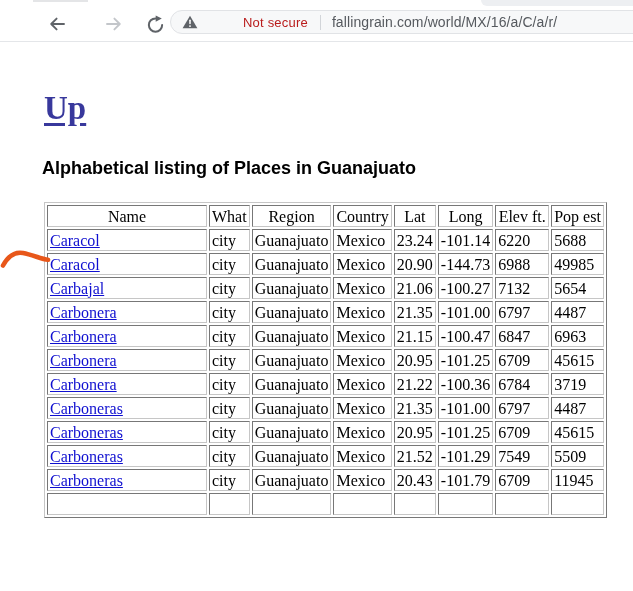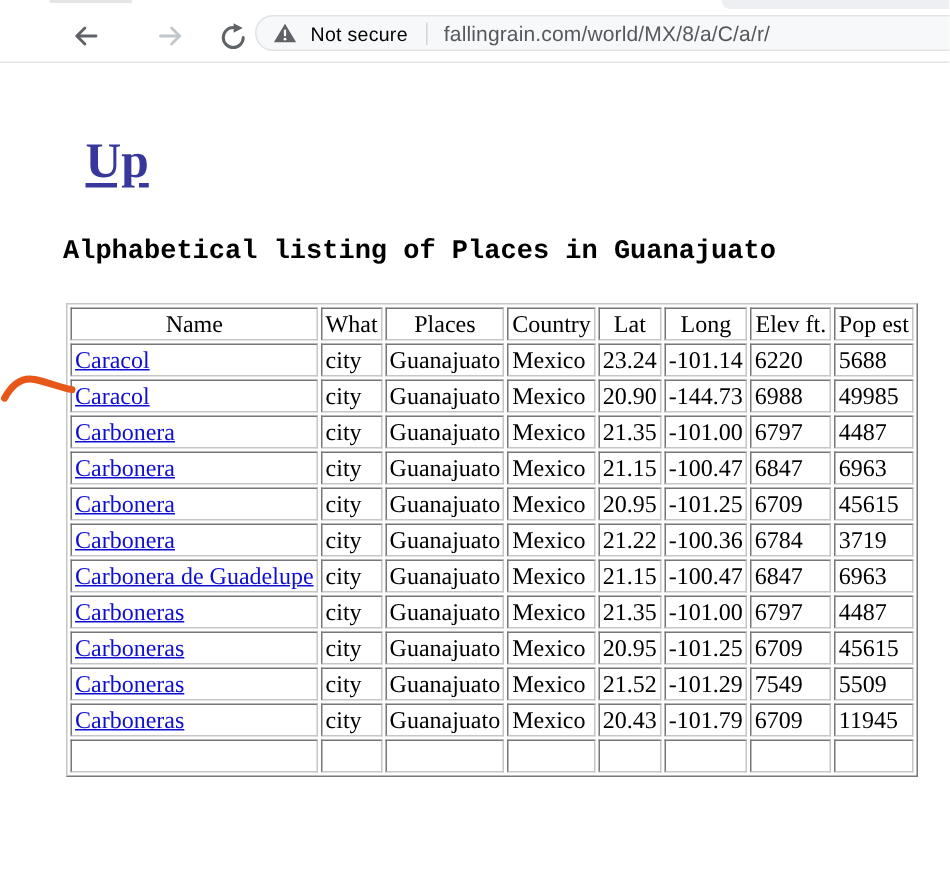--- a/index.html
+++ b/index.html
@@ -16,33 +16,33 @@
   .tab-remnant-right { position:absolute; top:0; right:0; width:152px; height:6px;
     background:#edeff2; border-radius:0 0 0 10px; }
   .navbtn { position:absolute; top:14px; width:20px; height:20px; border:none;
     background:transparent; padding:0; cursor:pointer; }
   .navbtn svg { display:block; }
   #back { left:47px; } #fwd { left:104px; } #reload { left:146px; }
   .omnibox { position:absolute; left:170px; top:10px; width:480px; height:24px;
     background:#f7f8f9; border:1px solid #e1e3e6; border-radius:13px;
     display:flex; align-items:center; padding-left:11px; }
   .warn-icon { display:flex; align-items:center; margin-right:9px; }
-  .notsecure { font-size:13px; color:#000000; letter-spacing:.2px; }
+  .notsecure { font-size:13px; color:#b91c1c; letter-spacing:.2px;margin-left:36px; }
   .omni-sep { width:1px; height:15px; background:#d2d5d9; margin:0 11px 0 12px; }
   .url { font-size:14px; color:#55595e; letter-spacing:.1px; }
   .toolbar-divider { position:absolute; top:41px; left:0; width:633px; height:1px;
     background:#e4e6e9; }
 
   
-  .up-wrap { position:absolute; left:57px; top:88px; }
+  .up-wrap { position:absolute; left:44px; top:88px; }
   .up-link { font-family:"Liberation Serif", serif; font-weight:bold; font-size:33px;
     line-height:40px; color:var(--up-link); text-decoration:underline;
     text-decoration-thickness:3px; text-underline-offset:4px; cursor:pointer; }
   .page-heading { position:absolute; left:42px; top:158px; margin:0;
-    font-family:Liberation Mono, monospace; font-weight:bold; font-size:18px;
+    font-family:Liberation Sans, sans-serif; font-weight:bold; font-size:18px;
     color:#000; }
 
   
   table.places { position:absolute; left:44px; top:202px;
     border-collapse:separate; border-spacing:2px;
     border:1px solid; border-color:#c6c6c6 #777 #777 #c6c6c6;
     font-family:"Liberation Serif", serif; font-size:16px; color:#000; }
   .places th, .places td { border:1px solid; border-color:#777 #c6c6c6 #c6c6c6 #777;
     height:22px; line-height:19px; padding:0 2px; white-space:nowrap;
     text-align:left; font-weight:normal; overflow:hidden; }
@@ -90,37 +90,37 @@
   <div class="omnibox">
     <span class="warn-icon">
       <svg width="16" height="14" viewBox="0 0 16 14">
         <path d="M8 0.8 L15.4 13.2 H0.6 Z" fill="#5f6368"></path>
         <rect x="7.25" y="4.6" width="1.5" height="4.6" rx="0.7" fill="#ffffff"></rect>
         <circle cx="8" cy="11.1" r="0.95" fill="#ffffff"></circle>
       </svg>
     </span>
     <span class="notsecure">Not secure</span>
     <span class="omni-sep"></span>
-    <span class="url">fallingrain.com/world/MX/8/a/C/a/r/</span>
+    <span class="url">fallingrain.com/world/MX/16/a/C/a/r/</span>
   </div>
 </div>
 <div class="toolbar-divider"></div>
 
 <div class="up-wrap">
   <a class="up-link">Up</a>
 </div>
 
 <h3 class="page-heading">Alphabetical listing of Places in Guanajuato</h3>
 
 <table class="places">
   <thead>
     <tr id="header-row">
         <th class="c0">Name</th>
         <th class="c1">What</th>
-        <th class="c2">Places</th>
+        <th class="c2">Region</th>
         <th class="c3">Country</th>
         <th class="c4">Lat</th>
         <th class="c5">Long</th>
         <th class="c6">Elev ft.</th>
         <th class="c7">Pop est</th>
       </tr>
   </thead>
   <tbody id="table-body">
       <tr>
         <td class="c0"><a>Caracol</a></td>
@@ -136,20 +136,30 @@
         <td class="c0"><a>Caracol</a></td>
         <td class="c1">city</td>
         <td class="c2">Guanajuato</td>
         <td class="c3">Mexico</td>
         <td class="c4">20.90</td>
         <td class="c5">-144.73</td>
         <td class="c6">6988</td>
         <td class="c7">49985</td>
       </tr>
       <tr>
+        <td class="c0"><a>Carbajal</a></td>
+        <td class="c1">city</td>
+        <td class="c2">Guanajuato</td>
+        <td class="c3">Mexico</td>
+        <td class="c4">21.06</td>
+        <td class="c5">-100.27</td>
+        <td class="c6">7132</td>
+        <td class="c7">5654</td>
+      </tr>
+      <tr>
         <td class="c0"><a>Carbonera</a></td>
         <td class="c1">city</td>
         <td class="c2">Guanajuato</td>
         <td class="c3">Mexico</td>
         <td class="c4">21.35</td>
         <td class="c5">-101.00</td>
         <td class="c6">6797</td>
         <td class="c7">4487</td>
       </tr>
       <tr>
@@ -174,30 +184,20 @@
       </tr>
       <tr>
         <td class="c0"><a>Carbonera</a></td>
         <td class="c1">city</td>
         <td class="c2">Guanajuato</td>
         <td class="c3">Mexico</td>
         <td class="c4">21.22</td>
         <td class="c5">-100.36</td>
         <td class="c6">6784</td>
         <td class="c7">3719</td>
-      </tr>
-      <tr>
-        <td class="c0"><a>Carbonera de Guadelupe</a></td>
-        <td class="c1">city</td>
-        <td class="c2">Guanajuato</td>
-        <td class="c3">Mexico</td>
-        <td class="c4">21.15</td>
-        <td class="c5">-100.47</td>
-        <td class="c6">6847</td>
-        <td class="c7">6963</td>
       </tr>
       <tr>
         <td class="c0"><a>Carboneras</a></td>
         <td class="c1">city</td>
         <td class="c2">Guanajuato</td>
         <td class="c3">Mexico</td>
         <td class="c4">21.35</td>
         <td class="c5">-101.00</td>
         <td class="c6">6797</td>
         <td class="c7">4487</td>

